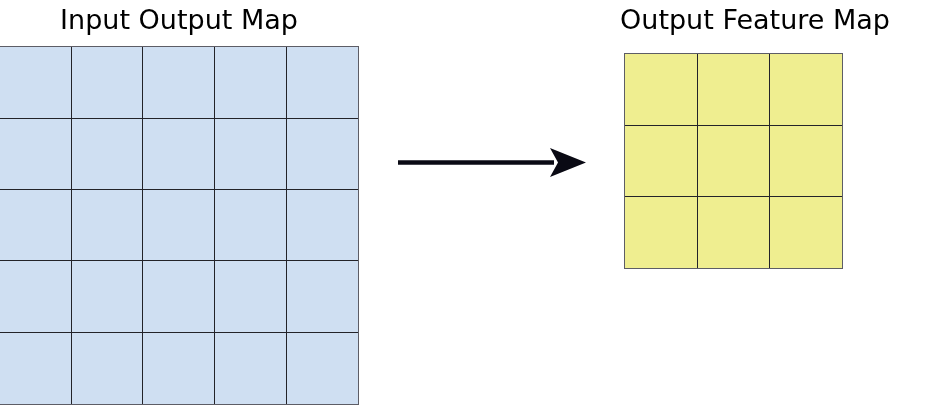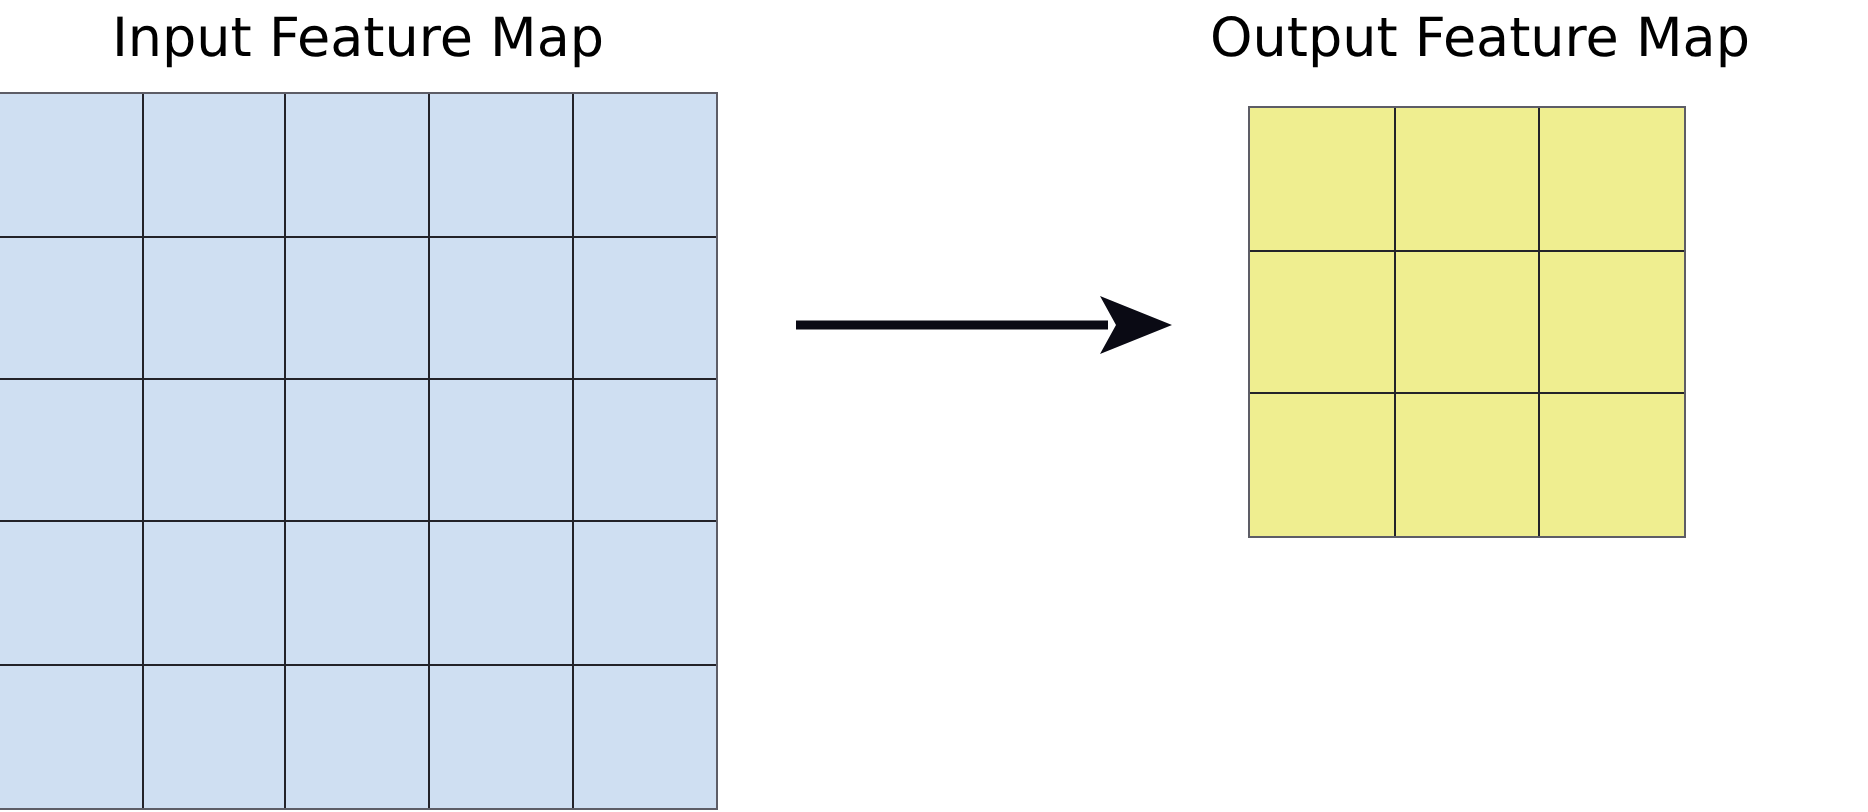--- a/index.html
+++ b/index.html
@@ -25,21 +25,21 @@
     position: absolute;
     top: 3px;
     font-size: 27px;
     line-height: 34px;
     color: #000000;
     white-space: nowrap;
     text-align: center;
     font-weight: 400;
   }
   #title-input  { left: 0px;   width: 358px; }
-  #title-output { left: 561px; width: 358px; }
+  #title-output { left: 576px; width: 358px; }
 
   
   .grid {
     position: absolute;
     display: grid;
     box-sizing: border-box;
   }
   .cell {
     box-sizing: border-box;
     border: 1.5px solid #232329;
@@ -82,21 +82,21 @@
     top: 138px;
     width: 200px;
     height: 50px;
   }
 </style>
 </head>
 <body>
 
 <div id="canvas">
 
-  <div class="title" id="title-input">Input Feature Map</div>
+  <div class="title" id="title-input">Input Output Map</div>
 
   <div class="title" id="title-output">Output Feature Map</div>
 
   <div class="grid" id="input-grid">
       <div class="cell" style="background: rgb(207, 223, 242);"></div>
       <div class="cell" style="background: rgb(207, 223, 242);"></div>
       <div class="cell" style="background: rgb(207, 223, 242);"></div>
       <div class="cell" style="background: rgb(207, 223, 242);"></div>
       <div class="cell" style="background: rgb(207, 223, 242);"></div>
       <div class="cell" style="background: rgb(207, 223, 242);"></div>

